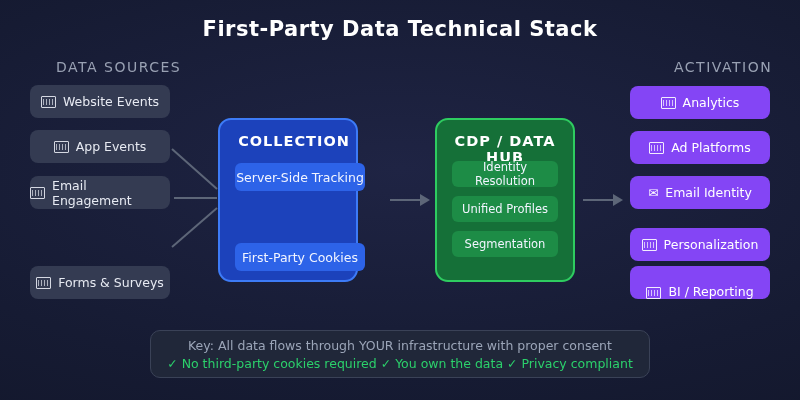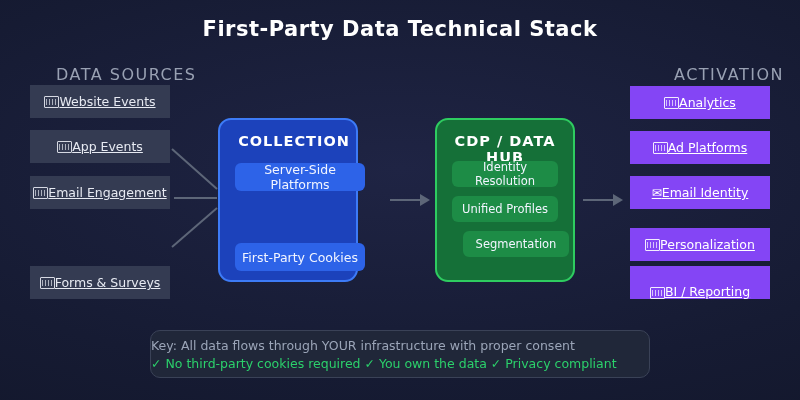--- a/index.html
+++ b/index.html
@@ -8,27 +8,26 @@
     font-family:"DejaVu Sans","Liberation Sans",sans-serif;
     background:radial-gradient(120% 95% at 50% 42%, #1f2444 0%, #161b33 55%, #111528 100%);
     color:#e7eaf2;
   }
   .abs{position:absolute;}
   .title{
     left:0;right:0;top:17px;text-align:center;
     font-size:21px;font-weight:bold;color:#ffffff;letter-spacing:.5px;
   }
   .col-head{
-    font-size:16px;color:#99a1b3;letter-spacing:1.5px;top:65px;
+    font-size:14px;color:#99a1b3;letter-spacing:1.5px;top:59px;
   }
   .pill{
-    display:flex;align-items:center;justify-content:center;gap:0;
-    width:140px;height:33px;border-radius:0;font-size:12.5px;
+    display:flex;align-items:center;justify-content:center;gap:7px;
+    width:140px;height:33px;border-radius:8px;font-size:12.5px;
     box-sizing:border-box;
-    text-decoration:underline;
   }
   .src{background:#343b52;color:#e7eaf2;left:30px;}
   .act{background:#8445f5;color:#ffffff;left:630px;}
   .tofu{
     position:relative;display:inline-block;width:13px;height:10px;
     border:1px solid currentColor;border-radius:1px;opacity:.9;flex:0 0 auto;
   }
   .tofu::after{
     content:"";position:absolute;left:1px;right:1px;top:2px;bottom:2px;
     background:repeating-linear-gradient(90deg, currentColor 0 1px, transparent 1px 3px);
@@ -45,25 +44,25 @@
   }
   .collection{left:218px;width:140px;background:#1c42bb;border:2px solid #3d7bf7;padding-left:12px;}
   .cdp{left:435px;width:140px;background:#157038;border:2px solid #2ecc60;}
   .inner-pill{
     position:absolute;border-radius:6px;display:flex;align-items:center;justify-content:center;
     color:#f2f5ff;box-sizing:border-box;
   }
   .collection .inner-pill{left:15px;width:130px;height:28px;background:#2d63e8;font-size:12.5px;}
   .cdp .inner-pill{left:15px;width:106px;height:26px;background:#1d8c46;font-size:11.5px;}
   .c0{top:43px;} .c1{top:83px;} .c2{top:123px;}
-  .d0{top:41px;} .d1{top:76px;text-align:center;} .d2{top:111px;margin-left:11px;}
+  .d0{top:41px;} .d1{top:76px;text-align:center;} .d2{top:111px;}
   .keybox{
     left:150px;top:330px;width:500px;height:48px;box-sizing:border-box;
     background:#202739;border:1px solid #3a4257;border-radius:10px;
-    display:flex;flex-direction:column;align-items:flex-start;justify-content:center;gap:3px;
+    display:flex;flex-direction:column;align-items:center;justify-content:center;gap:3px;
   }
   .key-line1{font-size:12.5px;color:#9ba5b8;}
   .key-line2{font-size:12.5px;color:#2bd06b;}
   svg.wires{left:0;top:0;pointer-events:none;}
 </style>
 </head>
 <body>
 
 <div class="stage">
 
@@ -98,21 +97,21 @@
     <span class="tofu"></span>
     <span>Email Engagement</span>
   </div>
   <div class="abs pill src" style="top:266px;">
     <span class="tofu"></span>
     <span>Forms &amp; Surveys</span>
   </div>
 
   <div class="abs bigbox collection">
     <div class="bb-title">COLLECTION</div>
-    <div class="inner-pill c0">Server-Side Platforms</div>
+    <div class="inner-pill c0">Server-Side Tracking</div>
     <div class="inner-pill c2">First-Party Cookies</div>
   </div>
 
   <div class="abs bigbox cdp">
     <div class="bb-title">CDP / DATA HUB</div>
     <div class="inner-pill d0">Identity Resolution</div>
     <div class="inner-pill d1">Unified Profiles</div>
     <div class="inner-pill d2">Segmentation</div>
   </div>
 

